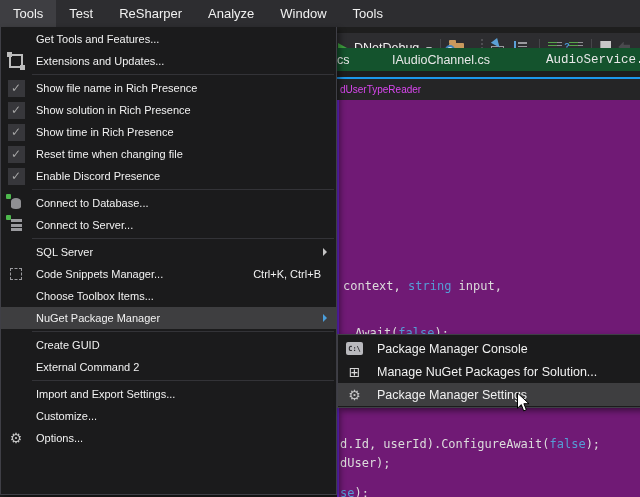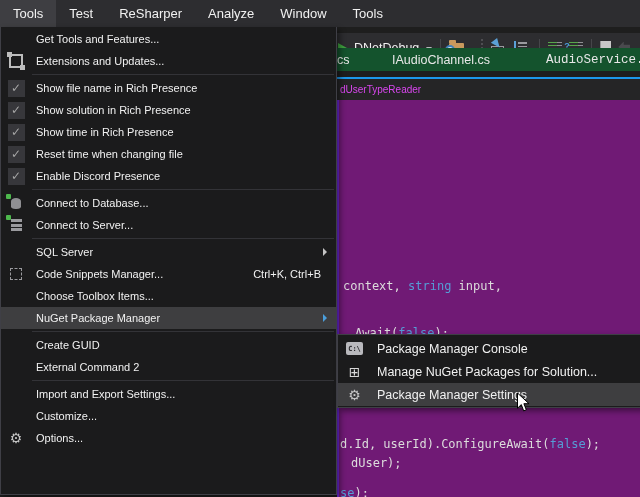--- a/index.html
+++ b/index.html
@@ -154,21 +154,21 @@
   <div id="tab-underline"></div>
 
   <div id="breadcrumb">
     <span>dUserTypeReader</span>
   </div>
 
   <div id="editor">
       <div class="code-line" style="left: 4px; top: 179px;"><span class="tk-plain">context, </span><span class="tk-keyword">string</span><span class="tk-plain"> input,</span></div>
       <div class="code-line" style="left: 4px; top: 226px; margin-left: 12px;"><span class="tk-plain">Await(</span><span class="tk-keyword">false</span><span class="tk-plain">);</span></div>
       <div class="code-line" style="left: 1px; top: 337px;"><span class="tk-plain">d.Id, userId).ConfigureAwait(</span><span class="tk-keyword">false</span><span class="tk-plain">);</span></div>
-      <div class="code-line" style="left: 12px; top: 356px; text-align: right;"><span class="tk-plain">dUser);</span></div>
+      <div class="code-line" style="left: 1px; top: 356px; text-align: right;"><span class="tk-plain">dUser);</span></div>
       <div class="code-line" style="left: 1px; top: 386px;"><span class="tk-keyword">se</span><span class="tk-plain">);</span></div>
     </div>
 
   <div id="tools-menu">
       <div class="menu-row">
         <span class="mi-ic"></span>
         <span class="mi-label">Get Tools and Features...</span>
       </div>
       <div class="menu-row">
         <span class="mi-ic">

